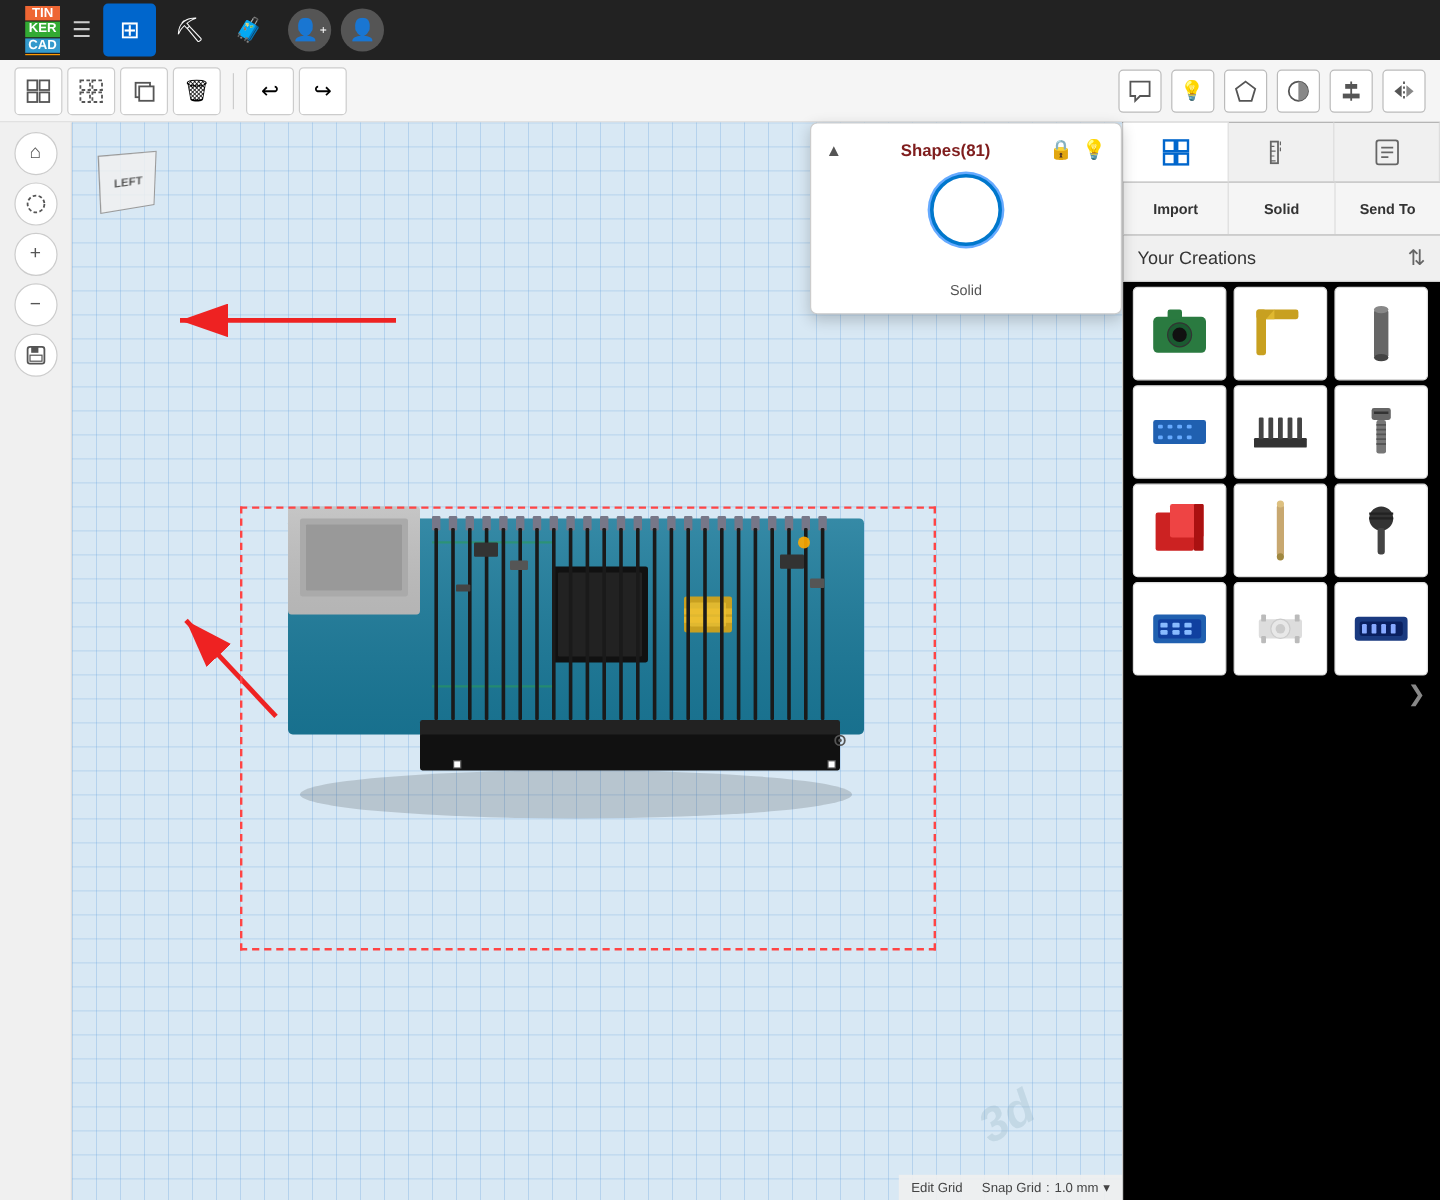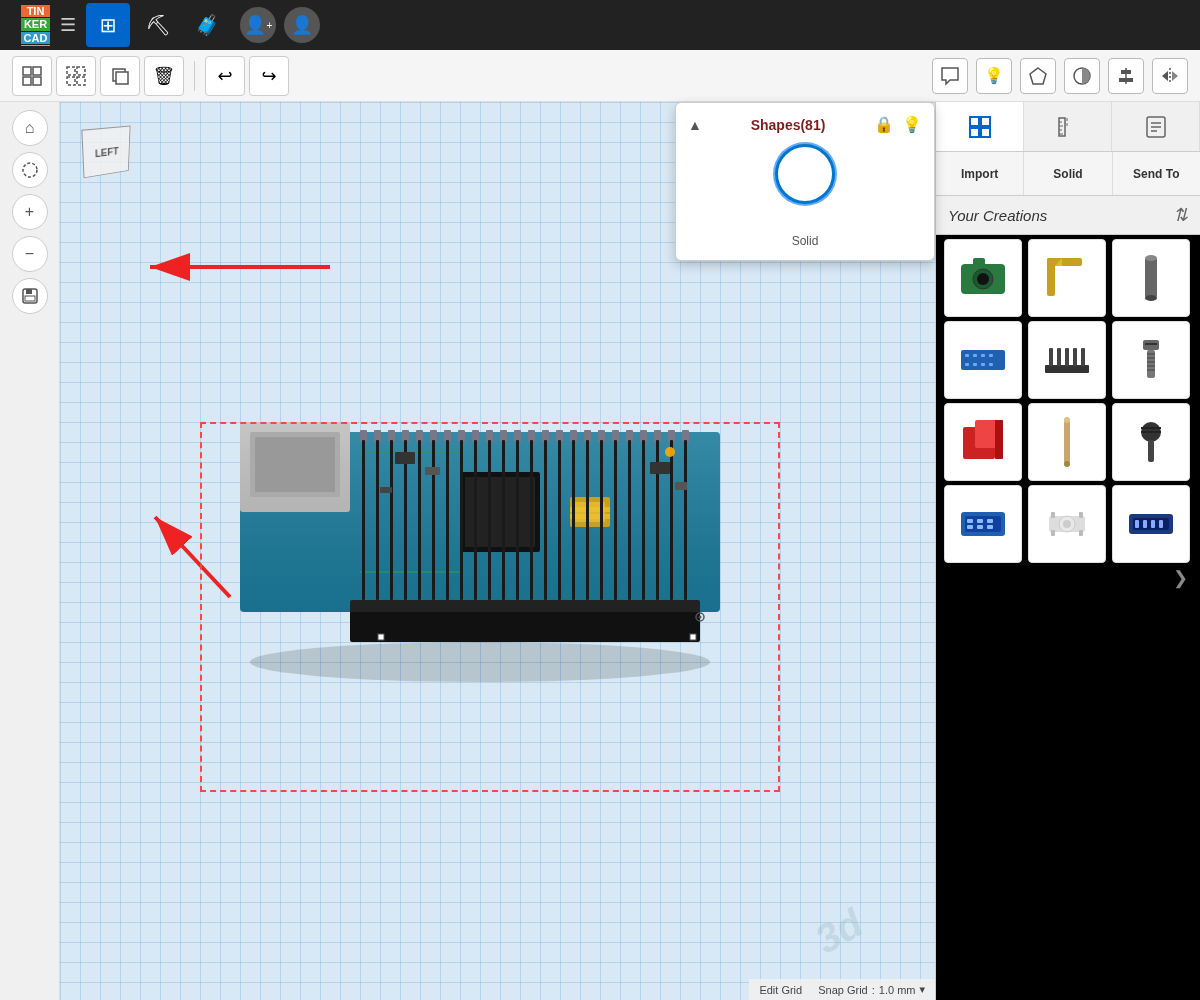--- a/index.html
+++ b/index.html
@@ -138,21 +138,21 @@
     }
     .action-btn {
       flex: 1; display: flex; align-items: center; justify-content: center;
       font-size: 12px; font-weight: bold; color: #333; cursor: pointer; border-right: 1px solid #ddd;
     }
     .action-btn:last-child { border-right: none; }
 
     
     #your-creations-bar {
       display: flex; align-items: center; justify-content: space-between;
-      background: #f0f0f0; padding: 8px 12px; border-bottom: 1px solid #ccc; font-style: italic;
+      background: #f0f0f0; padding: 8px 12px; border-bottom: 1px solid #ccc;
     }
     #your-creations-label { font-size: 15px; font-weight: 500; color: #333; }
     #creations-dropdown { font-size: 18px; color: #666; cursor: pointer; }
     #create-shape-btn {
       margin: 10px 10px 6px 10px; padding: 10px; background: #e8f4ff;
       border: 2px solid #0077cc; border-radius: 4px; text-align: center;
       font-size: 14px; font-weight: bold; color: #0066cc; cursor: pointer;
     }
 
     

